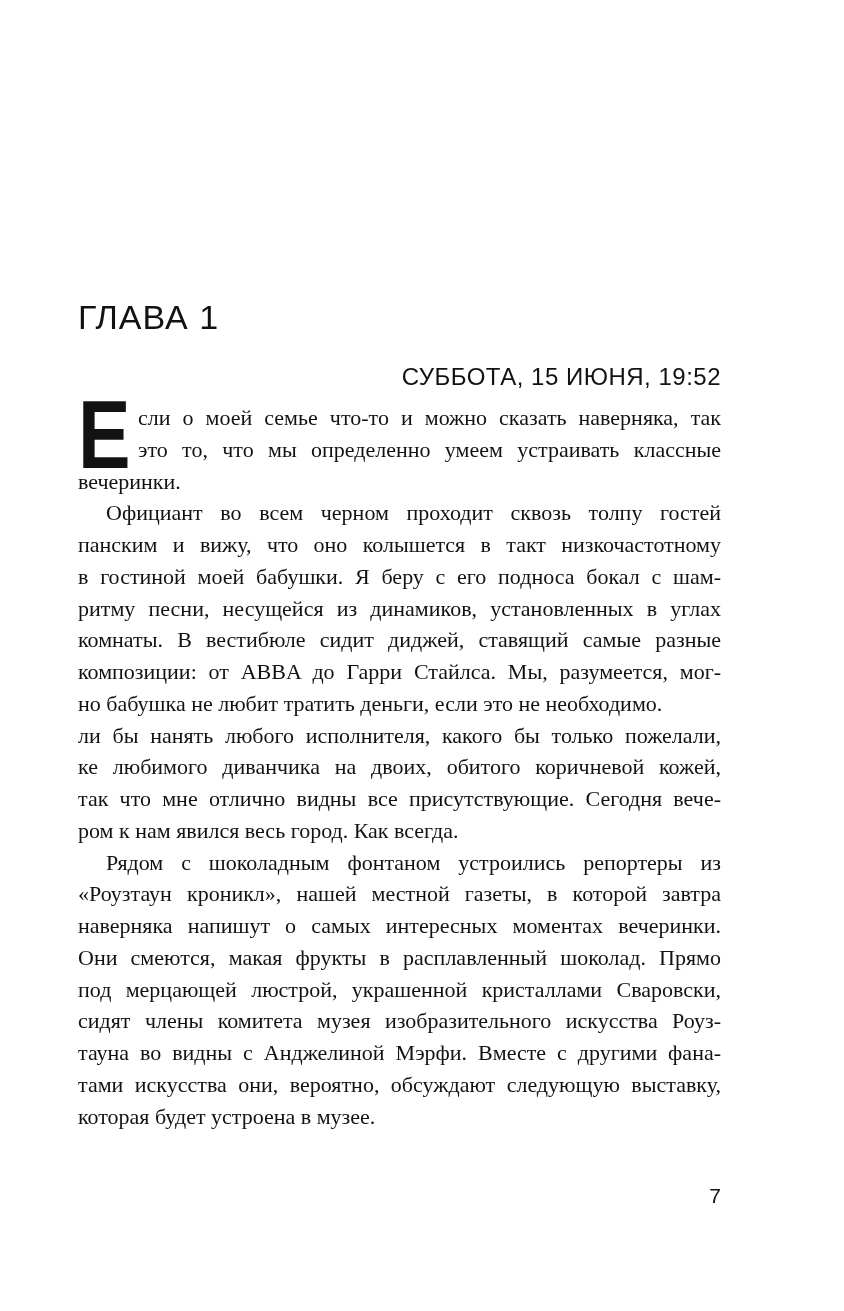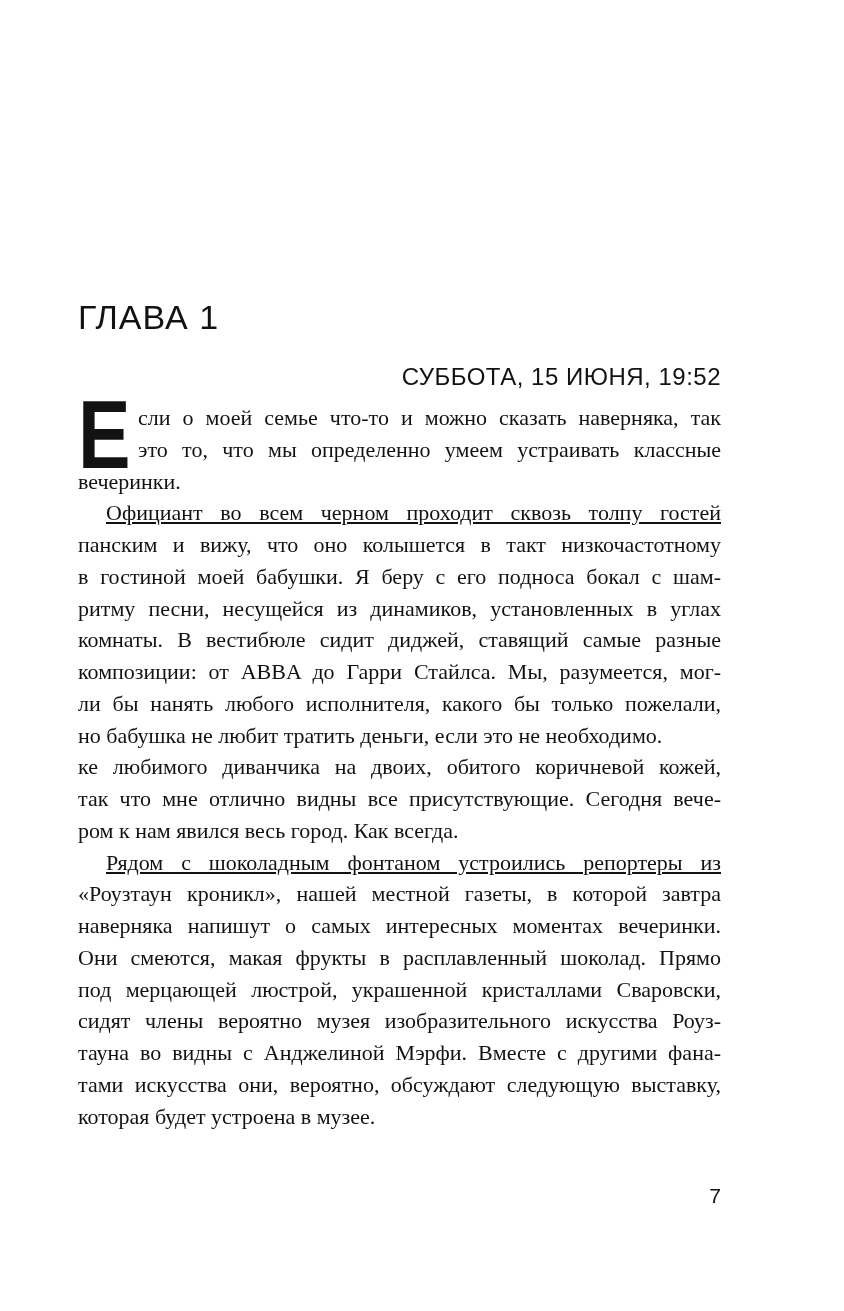--- a/index.html
+++ b/index.html
@@ -33,21 +33,21 @@
   }
   .body-text {
     position: absolute;
     top: 402px; left: 78px; width: 643px;
     font-size: 22px;
     line-height: 31.75px;
   }
   .para { margin: 0; }
   .ln { text-align: justify; text-align-last: justify; white-space: nowrap; }
   .ln-last { text-align: right; text-align-last: left; }
-  .ind { text-indent: 28px; text-decoration: underline; }
+  .ind { text-indent: 28px; }
   .dropcap {
     float: left;
     width: 60px; height: 63px;
     font-family: "Liberation Sans", sans-serif;
     font-weight: 700;
     font-size: 96px;
     line-height: 66px;
     overflow: visible;
   }
   .dropcap > span {
@@ -81,37 +81,37 @@
       <span class="ln ln-last" style="display:block">вечеринки.</span>
     </p>
 
     <p class="para">
       <span class="ln ind" style="display:block">Официант во всем черном проходит сквозь толпу гостей</span>
       <span class="ln" style="display:block">панским и вижу, что оно колышется в такт низкочастотному</span>
       <span class="ln" style="display:block">в гостиной моей бабушки. Я беру с его подноса бокал с шам-</span>
       <span class="ln" style="display:block">ритму песни, несущейся из динамиков, установленных в углах</span>
       <span class="ln" style="display:block">комнаты. В вестибюле сидит диджей, ставящий самые разные</span>
       <span class="ln" style="display:block">композиции: от ABBA до Гарри Стайлса. Мы, разумеется, мог-</span>
+      <span class="ln ln-last" style="display:block">но бабушка не любит тратить деньги, если это не необходимо.</span>
       <span class="ln" style="display:block">ли бы нанять любого исполнителя, какого бы только пожелали,</span>
-      <span class="ln ln-last" style="display:block">но бабушка не любит тратить деньги, если это не необходимо.</span>
     </p>
 
     <p class="para">
       <span class="ln" style="display:block">ке любимого диванчика на двоих, обитого коричневой кожей,</span>
       <span class="ln" style="display:block">так что мне отлично видны все присутствующие. Сегодня вече-</span>
       <span class="ln ln-last" style="display:block">ром к нам явился весь город. Как всегда.</span>
     </p>
 
     <p class="para">
       <span class="ln ind" style="display:block">Рядом с шоколадным фонтаном устроились репортеры из</span>
       <span class="ln" style="display:block">«Роузтаун кроникл», нашей местной газеты, в которой завтра</span>
       <span class="ln" style="display:block">наверняка напишут о самых интересных моментах вечеринки.</span>
       <span class="ln" style="display:block">Они смеются, макая фрукты в расплавленный шоколад. Прямо</span>
       <span class="ln" style="display:block">под мерцающей люстрой, украшенной кристаллами Сваровски,</span>
-      <span class="ln" style="display:block">сидят члены вероятно музея изобразительного искусства Роуз-</span>
+      <span class="ln" style="display:block">сидят члены комитета музея изобразительного искусства Роуз-</span>
       <span class="ln" style="display:block">тауна во видны с Анджелиной Мэрфи. Вместе с другими фана-</span>
       <span class="ln" style="display:block">тами искусства они, вероятно, обсуждают следующую выставку,</span>
       <span class="ln ln-last" style="display:block">которая будет устроена в музее.</span>
     </p>
 
   </div>
 
   <div class="page-number">7</div>
 
 </div>

